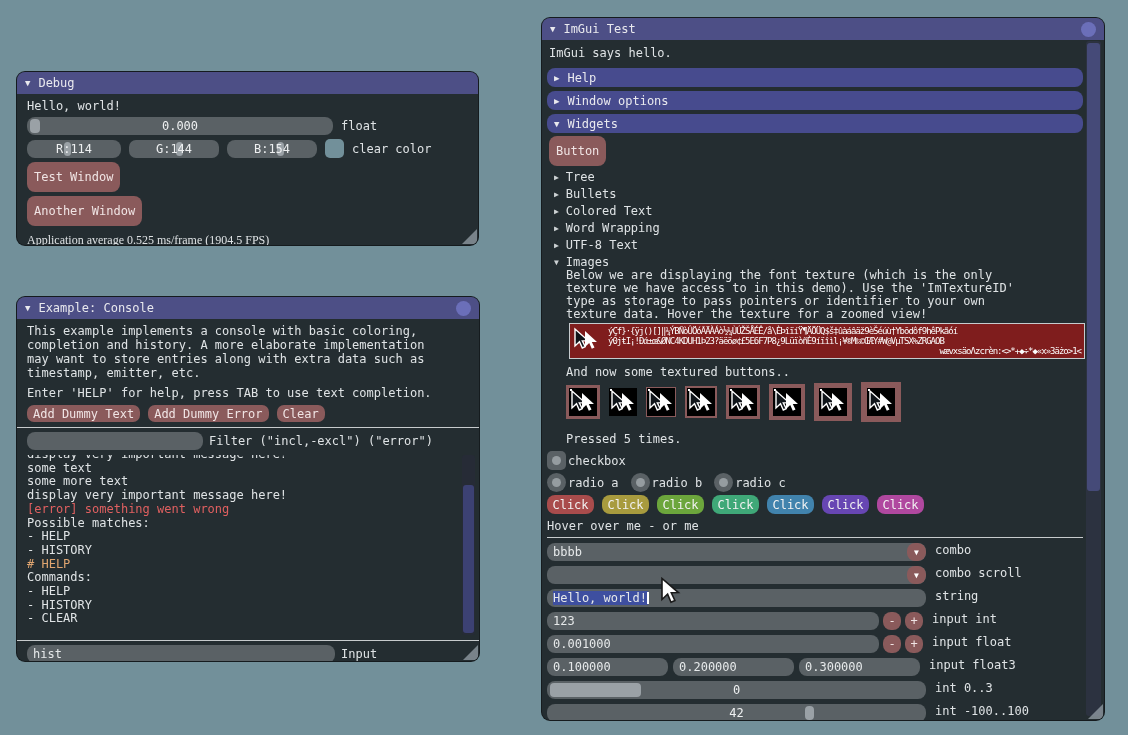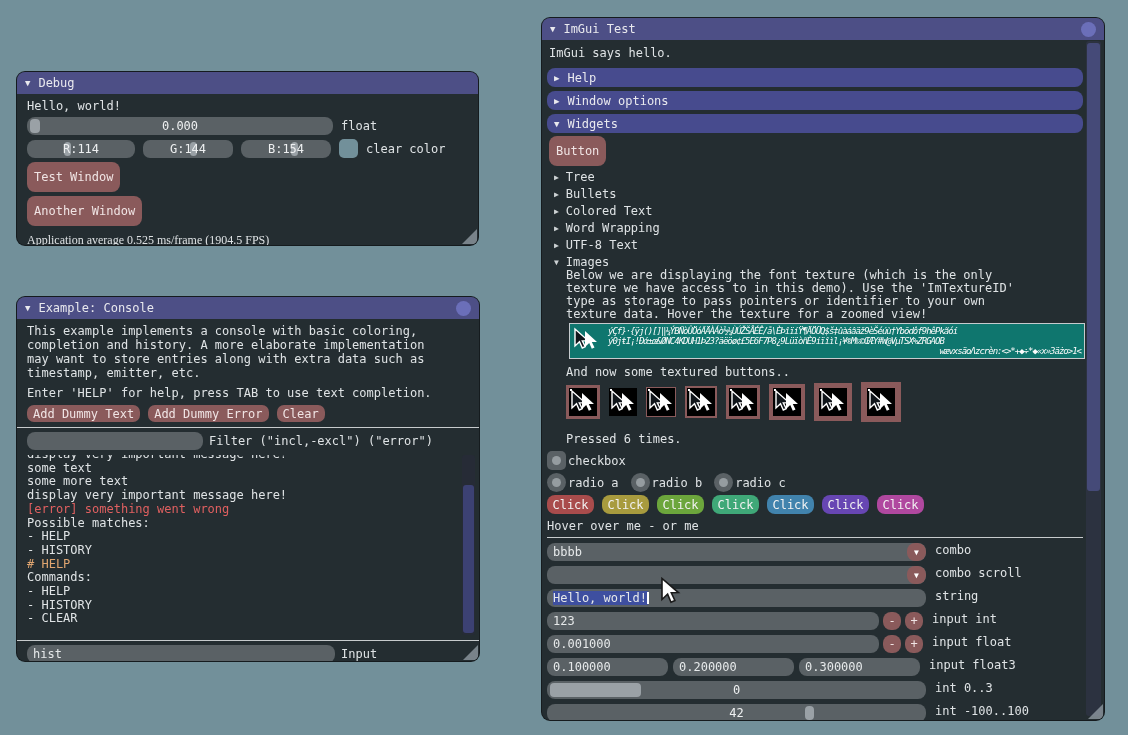--- a/index.html
+++ b/index.html
@@ -41,21 +41,21 @@
   
   #win-test .content{position:absolute;left:5px;top:22px;right:21px;bottom:0;padding:0;}
   .chead{height:19px;background:#474b8e;border-radius:8px;display:flex;align-items:center;
     gap:8px;padding:0 7px;margin-top:4px;color:#e9e9ee;}
   .chead .harrow{font-size:9px;}
   .tree-item{display:flex;align-items:center;gap:7px;height:14px;margin-top:3px;padding-left:7px;}
   .tree-arrow{font-size:8px;color:#cdd2d4;}
   .indent{margin-left:19px;}
   .para .line{line-height:13px;}
   .font-texture{position:relative;margin:2px 8px 0 3px;width:514px;height:34px;
-    background:#0f766e;border:1px solid #c6cbce;color:#fcfcfc;overflow:hidden;font-style:italic;}
+    background:#7f1d1d;border:1px solid #c6cbce;color:#fcfcfc;overflow:hidden;}
   .ftline{position:absolute;font-size:9px;line-height:10px;letter-spacing:-1px;white-space:pre;}
   .ft-cursors{position:absolute;left:2px;top:2px;}
   .imgbtn-row{display:flex;align-items:center;gap:9px;margin-top:2px;height:42px;}
   .imgbtn{background:#8a5a5b;display:flex;}
   .imgbtn .inner{width:28px;height:28px;background:#000;position:relative;}
   .imgbtn .inner::before{content:'';position:absolute;left:1px;top:1px;width:2px;height:2px;background:#fff;}
   .checkbox{width:19px;height:19px;border-radius:5px;background:#5a6165;position:relative;}
   .checkbox::after,.radio::after{content:'';position:absolute;left:5px;top:5px;width:9px;height:9px;
     border-radius:50%;background:#959ca0;}
   .radio{width:19px;height:19px;border-radius:50%;background:#5a6165;position:relative;}
@@ -90,21 +90,21 @@
     <div class="line">Hello, world!</div>
     <div class="row">
       <div class="frame" style="width:306px;">
         <span class="grab" id="dbg-float-grab" style="width: 10px; left: 3px;"></span>
         <span class="sval">0.000</span>
       </div>
       <span class="wlabel">float</span>
     </div>
     <div class="row" id="rgb-row">
 
-      <div class="frame" style="width: 108px;">
+      <div class="frame" style="width: 94px;">
           <span class="grab" style="width: 7px; left: 37.313px;"></span>
           <span class="sval">R:114</span>
         </div>
         <div class="frame" style="width: 90px; border-radius: 7px;">
           <span class="grab" style="width: 7px; left: 46.635px;"></span>
           <span class="sval">G:144</span>
         </div>
         <div class="frame" style="width: 90px;">
           <span class="grab" style="width: 7px; left: 49.716px;"></span>
           <span class="sval">B:154</span>
@@ -295,21 +295,21 @@
     <path d="M13,5 L13,21 L17.2,17.1 L19.8,22.8 L22.5,21.6 L19.8,16.1 L25,15.9 Z" fill="#ffffff"></path>
   </svg></div>
           </div>
           <div class="imgbtn" style="padding: 6px;">
             <div class="inner"><svg width="28" height="28" viewBox="0 0 28 28">
     <path d="M3,3 L3,20 L7.5,15.8 L10.3,22 L13.2,20.7 L10.3,14.8 L16,14.6 Z" fill="#10151a" stroke="#ffffff" stroke-width="1.4"></path>
     <path d="M13,5 L13,21 L17.2,17.1 L19.8,22.8 L22.5,21.6 L19.8,16.1 L25,15.9 Z" fill="#ffffff"></path>
   </svg></div>
           </div>
         </div>
-      <div class="line" style="margin-top:9px;">Pressed 6 times.</div>
+      <div class="line" style="margin-top:9px;">Pressed 5 times.</div>
     </div>
 
     <div class="row" style="margin-top:5px;gap:4px;">
       <span class="checkbox"></span>
       <span class="ctrl-label">checkbox</span>
     </div>
     <div class="row" id="radio-row" style="margin-top:3px;gap:4px;">
         <span class="radio"></span>
         <span class="ctrl-label" style="margin-right: 8px;">radio a</span>
         <span class="radio"></span>

